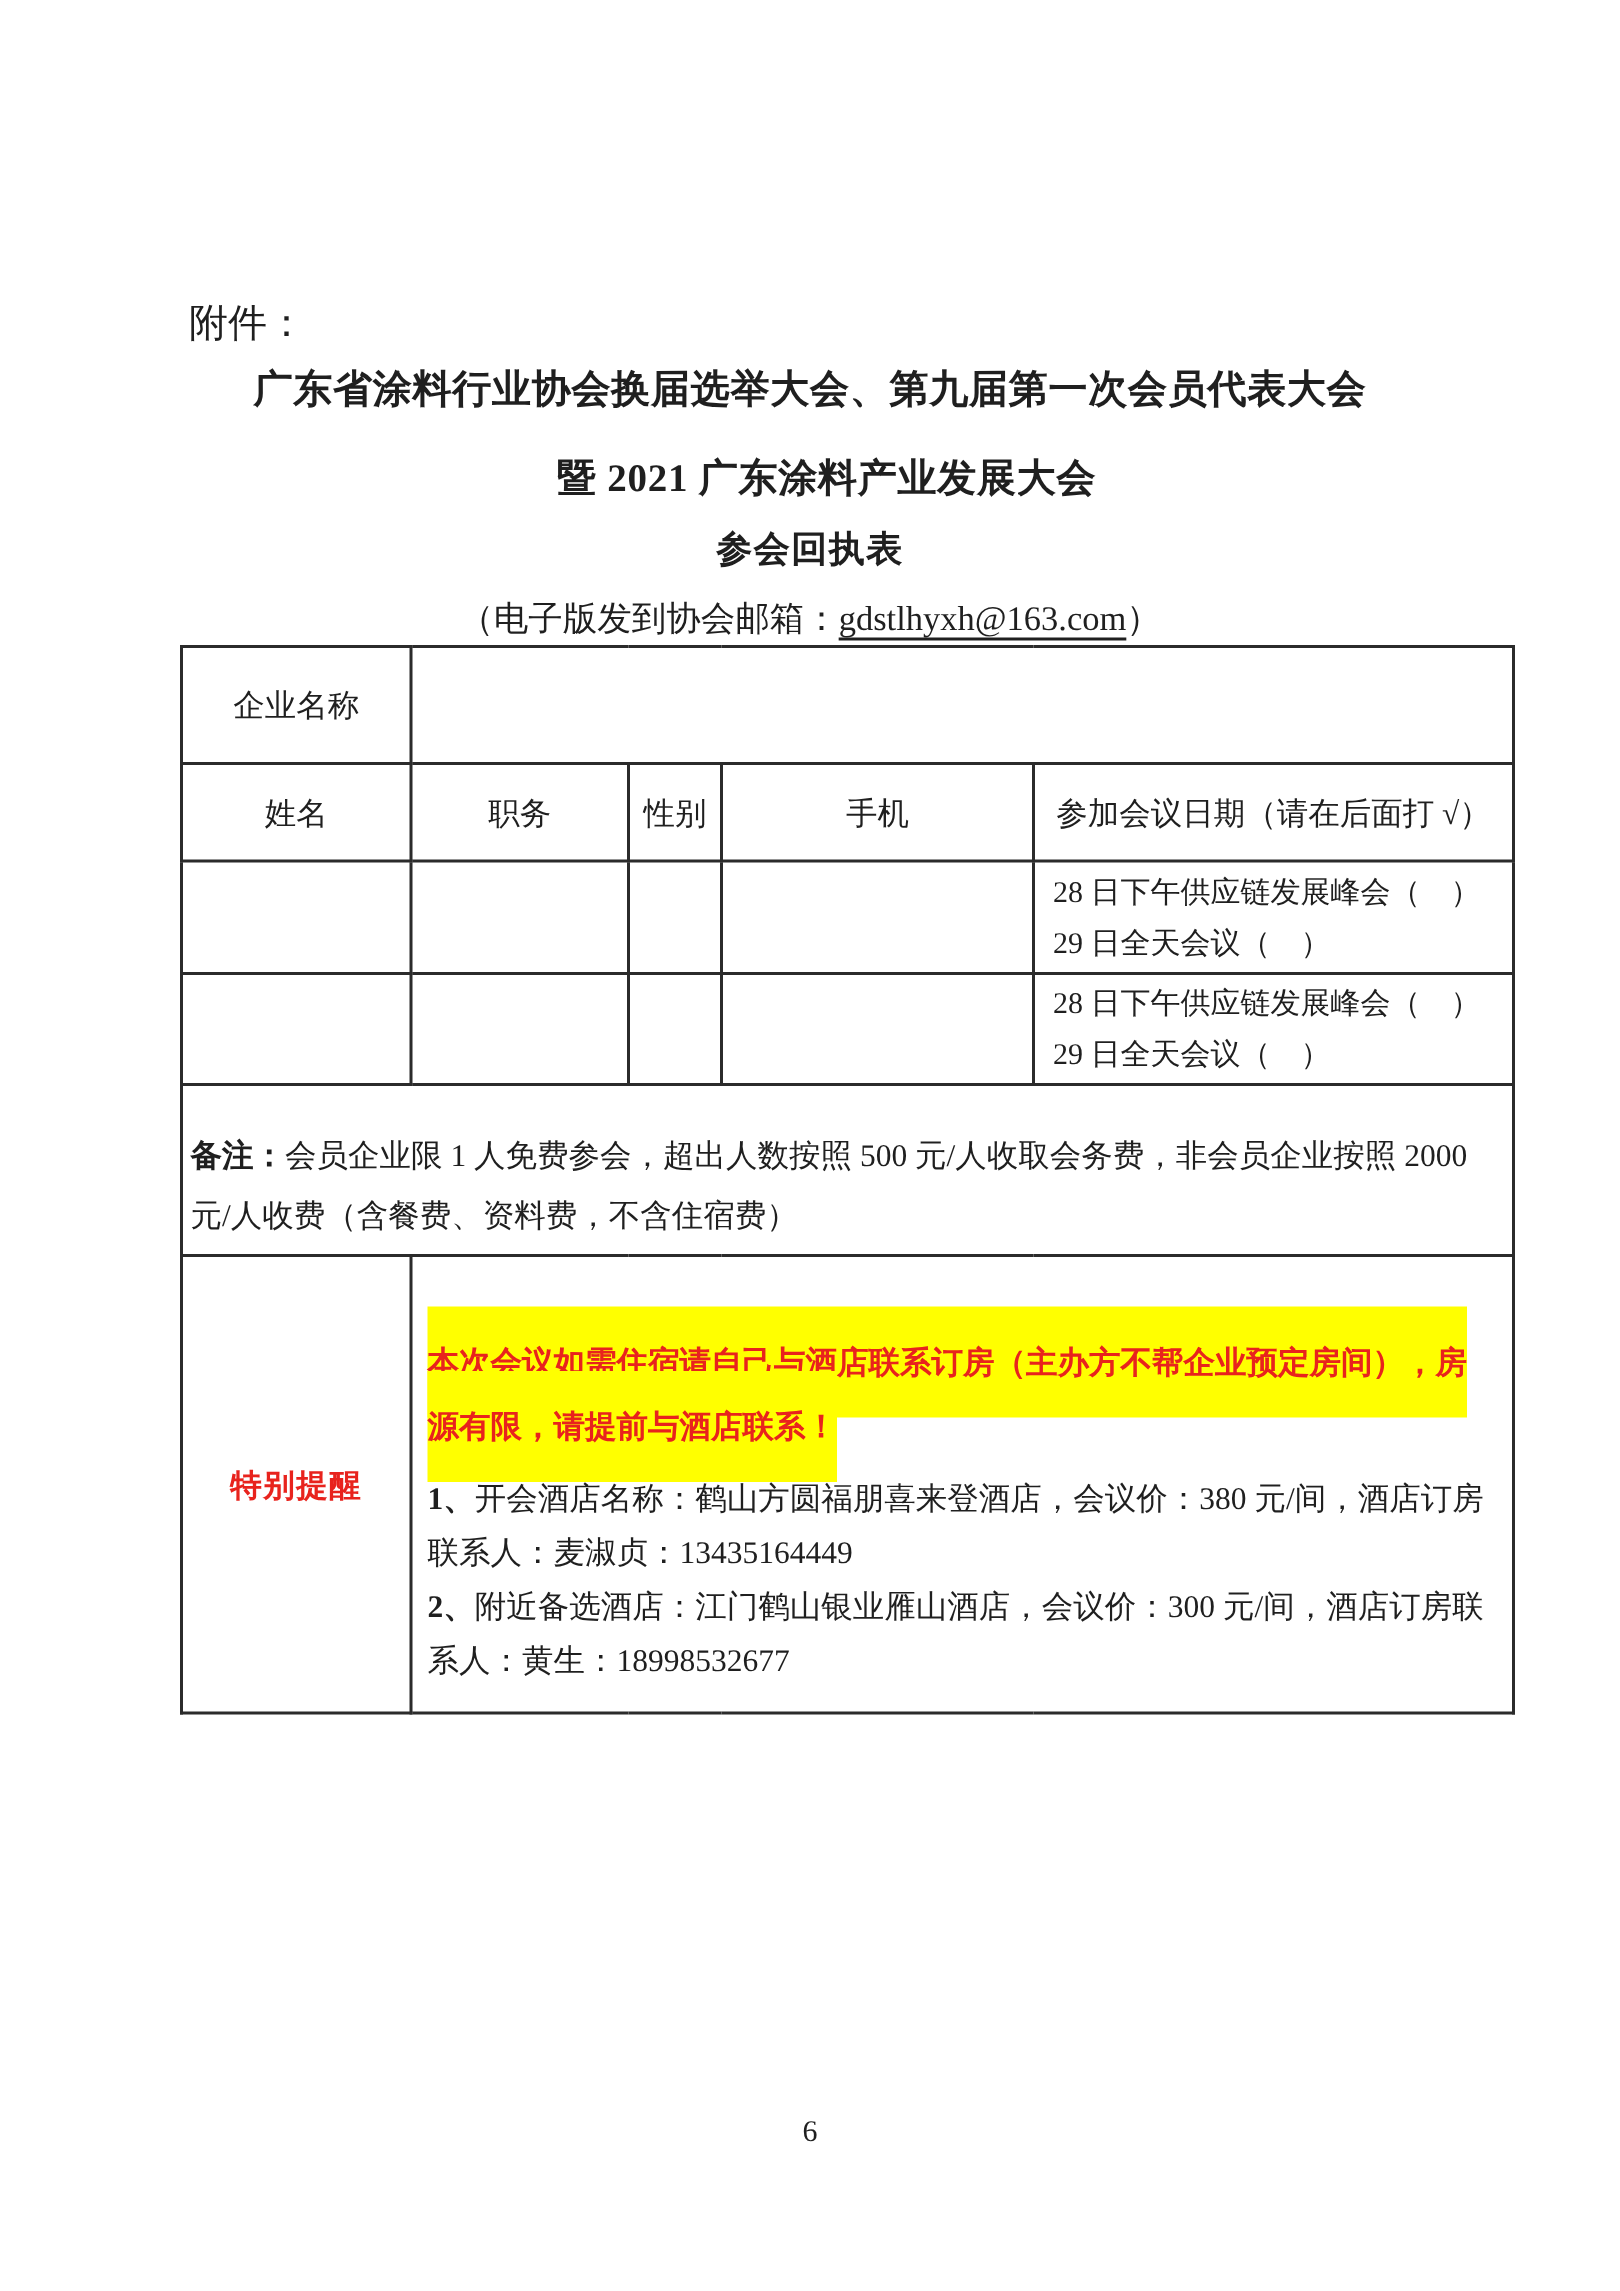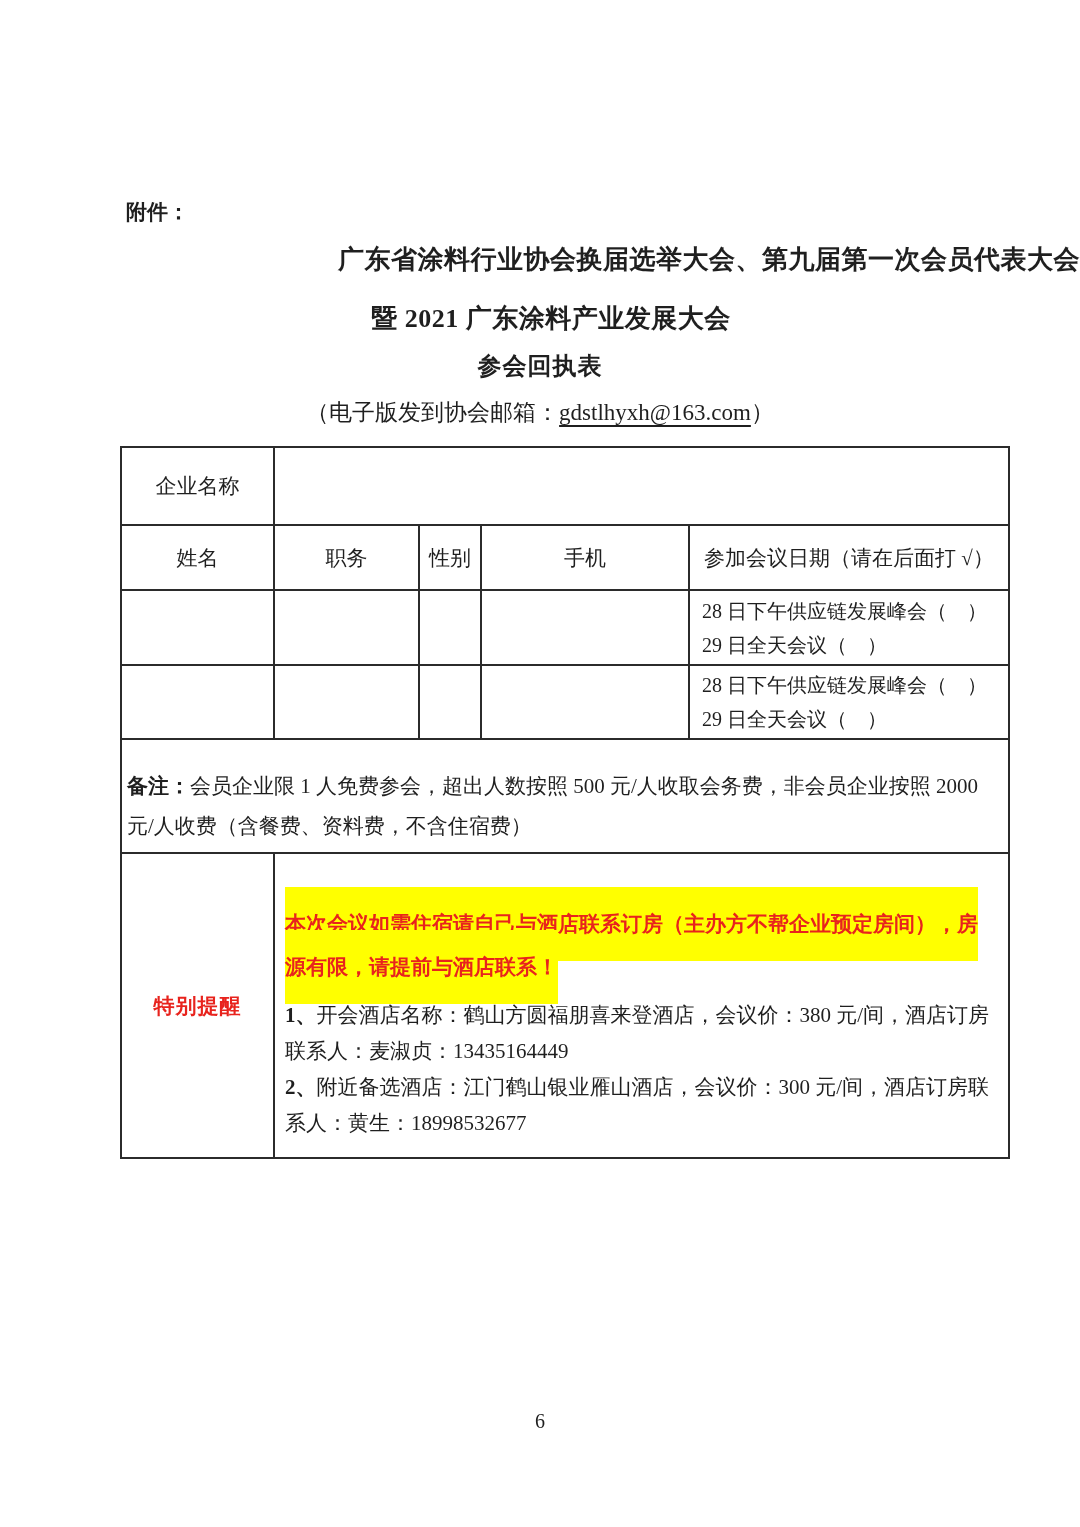--- a/index.html
+++ b/index.html
@@ -13,44 +13,44 @@
   .page{
     position:relative;
     width:1080px;height:1527px;
     background:#ffffff;
     font-family:"Liberation Serif","DejaVu Serif",serif;
     color:var(--ink);
     overflow:hidden;
   }
   .attach{
     position:absolute;left:126px;top:198px;
-    font-size:21px;font-weight:bold;
+    font-size:26px;font-weight:normal;
   }
   .t1{
     position:absolute;left:0;top:242px;width:100%;
-    text-align:right;font-size:26px;font-weight:bold;letter-spacing:0.5px;
+    text-align:center;font-size:26px;font-weight:bold;letter-spacing:0.5px;
   }
   .t2{
     position:absolute;left:0;top:301px;width:100%;
     text-align:center;font-size:26px;font-weight:bold;letter-spacing:0.5px;margin-left:11px;
   }
   .t3{
     position:absolute;left:0;top:350px;width:100%;
     text-align:center;font-size:24px;font-weight:bold;letter-spacing:1px;
   }
   .email-line{
     position:absolute;left:0;top:397px;width:100%;
     text-align:center;font-size:23px;
   }
   .email-line a{
     color:inherit;text-decoration:underline;text-underline-offset:5px;
     font-family:"Liberation Serif","DejaVu Serif",serif;
   }
   table.form-table{
-    position:absolute;left:120px;top:446px;
+    position:absolute;left:120px;top:430px;
     width:888px;border-collapse:collapse;table-layout:fixed;border-radius:32px;
   }
   table.form-table td{
     border:2px solid var(--line);
     vertical-align:middle;
     font-size:21px;
   }
   tr.r1{height:78px;}
   tr.r2{height:65px;}
   tr.r3{height:75px;}

